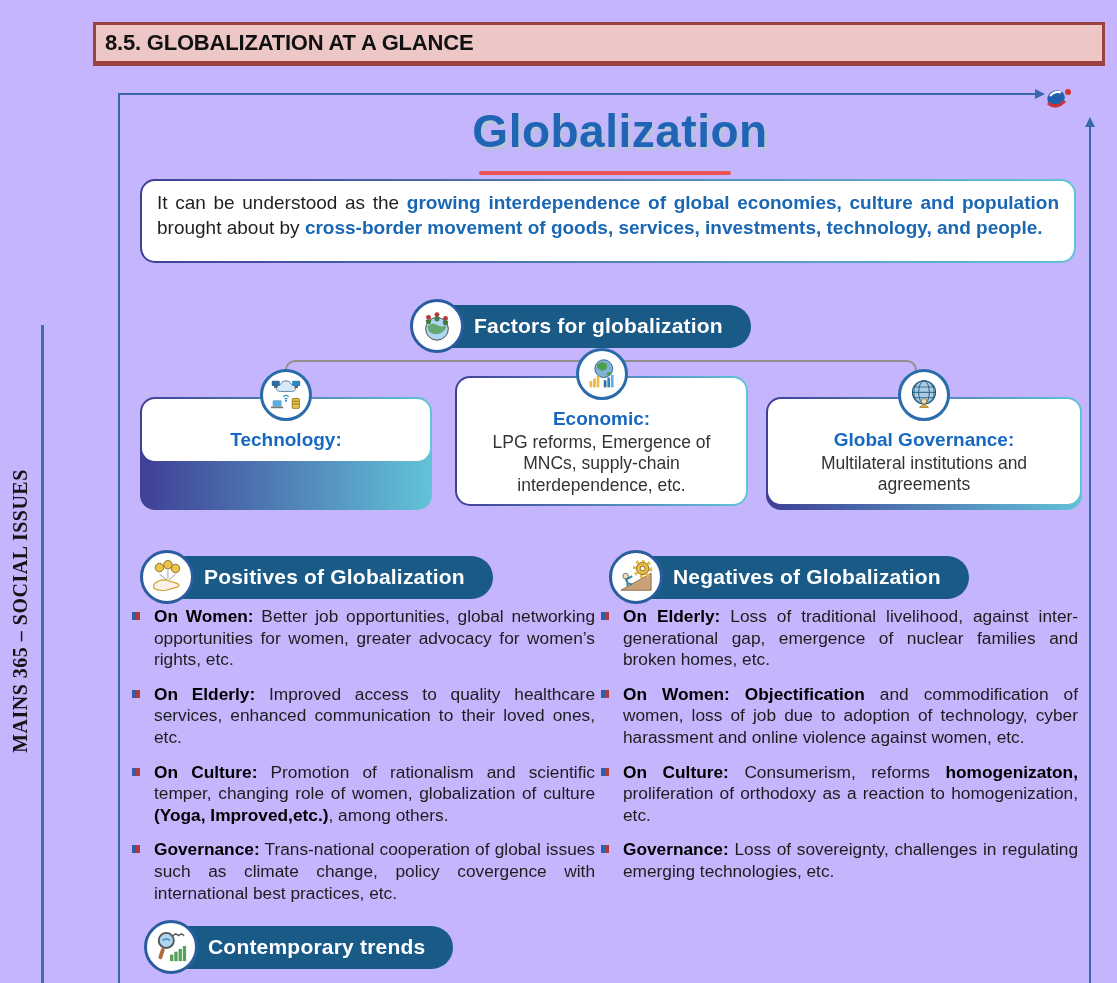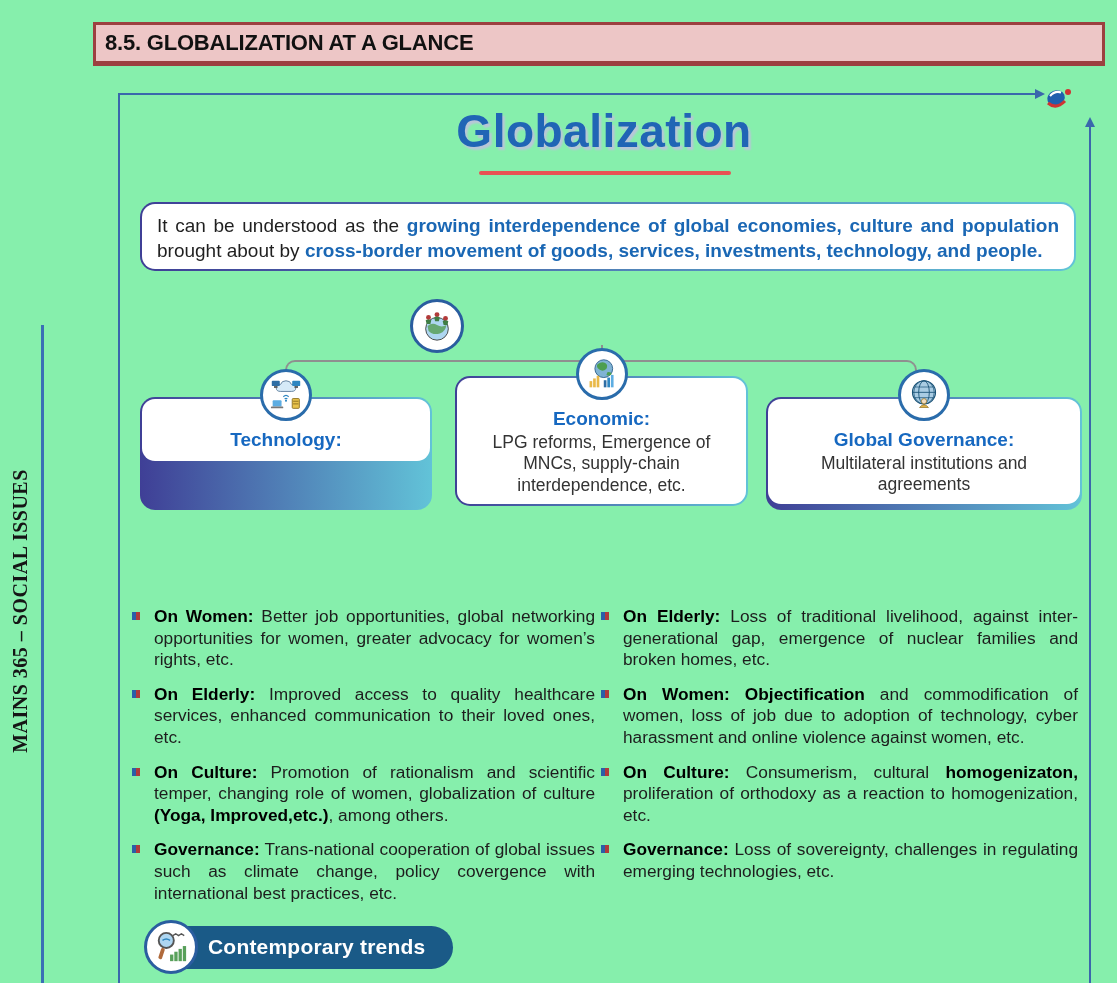--- a/index.html
+++ b/index.html
@@ -1,18 +1,18 @@
 <!DOCTYPE html>
 <html><head>
 <meta charset="utf-8">
 <style>
   * { margin:0; padding:0; box-sizing:border-box; }
   html,body { background:#ffffff; }
   body { font-family:"Liberation Sans", sans-serif; }
-  .page { position:relative; width:1117px; height:983px; background:#86efac; overflow:hidden; }
+  .page { position:relative; width:1117px; height:983px; background:#c4b5fd; overflow:hidden; }
 
   
   .section-header {
     position:absolute; left:93px; top:22px; width:1012px; height:44px;
     background:#edc6c6; border:3px solid #9c4040; border-bottom-width:5px;
     display:flex; align-items:center; padding-left:9px;
   }
   .section-header .hd-text {
     font-size:22px; font-weight:700; color:#111; letter-spacing:-0.2px;
   }
@@ -31,31 +31,31 @@
   .frame-top   { position:absolute; left:118px; top:93px; width:918px; height:2px; background:#3a67ac; }
   .frame-top-arrow { position:absolute; left:1035px; top:89px; width:0; height:0;
     border-top:5px solid transparent; border-bottom:5px solid transparent; border-left:10px solid #3a67ac; }
   .frame-right { position:absolute; left:1089px; top:127px; width:2px; height:856px; background:#3a67ac; }
   .frame-right-arrow { position:absolute; left:1085px; top:117px; width:0; height:0;
     border-left:5px solid transparent; border-right:5px solid transparent; border-bottom:10px solid #3a67ac; }
   .brand-logo { position:absolute; left:1043px; top:85px; }
 
   
   .main-title {
-    position:absolute; left:118px; top:104px; width:972px; text-align:center;
+    position:absolute; left:134px; top:104px; width:972px; text-align:center;
     font-size:46px; font-weight:700; color:#2065b5; letter-spacing:0.5px;
     text-shadow:2.5px 2.5px 2px #b9c6d8;
   }
   .title-underline { position:absolute; left:479px; top:171px; width:252px; height:4px; background:#e85353; border-radius:2px; }
 
   
   .gbox { background:linear-gradient(90deg,#3f3f96,#62c3d8); border-radius:15px; padding:2px; position:absolute; }
   .gbox-inner { background:#fff; border-radius:13px; width:100%; height:100%; }
 
-  .definition { left:140px; top:202px; width:936px; height:69px; }
+  .definition { left:140px; top:179px; width:936px; height:84px; }
   .definition .gbox-inner { padding:9px 15px; font-size:19px; line-height:1.33; color:#1f1f1f; text-align:justify; }
   .definition .seg-bold { font-weight:700; color:#1a67b4; }
 
   
   .banner { position:absolute; display:flex; align-items:center; }
   .icon-ring {
     width:54px; height:54px; border-radius:50%; background:#fff;
     border:3px solid #2a5d9f; box-shadow:inset 0 0 0 3px #fff;
     display:flex; align-items:center; justify-content:center;
     position:relative; z-index:2; flex:0 0 auto;
@@ -139,20 +139,21 @@
         <circle cx="18" cy="21" r="12" fill="#aed6f1" stroke="#444" stroke-width="1"></circle>
         <path d="M8 18 q5 -4 10 -1 q5 3 10 0 q-1 7 -7 9 q-8 2 -12 -3 z" fill="#5aa05c" opacity="0.85"></path>
         <circle cx="9" cy="9" r="2.6" fill="#b23a3a"></circle>
           <path d="M6 12 q3 -2 6 0 l-1 4 h-4 z" fill="#3f7d44"></path>
         <circle cx="18" cy="6" r="2.6" fill="#b23a3a"></circle>
           <path d="M15 9 q3 -2 6 0 l-1 4 h-4 z" fill="#3f7d44"></path>
         <circle cx="27" cy="10" r="2.6" fill="#b23a3a"></circle>
           <path d="M24 13 q3 -2 6 0 l-1 4 h-4 z" fill="#3f7d44"></path>
       </svg>
     </span>
+    <span class="pill">Factors for globalization</span>
   </div>
 
   <div class="conn-stub-top"></div>
   <div class="conn-arc"></div>
   <div class="conn-stub-mid"></div>
 
   <div class="gbox factor-box fb-1">
     <div class="factor-circle">
       <svg width="32" height="32" viewBox="0 0 36 36">
         <path d="M12 14 q-5 0 -5 -4 q0 -4 5 -4 q1 -4 6 -4 q5 0 6 4 q5 0 5 4 q0 4 -5 4 z" fill="#d6eaf8" stroke="#5a7a9a" stroke-width="1"></path>
@@ -205,33 +206,58 @@
         <circle cx="18" cy="25" r="3" fill="#f2dcc0" stroke="#8a6d1f" stroke-width="0.8"></circle>
         <path d="M13 32 q5 -6 10 0 z" fill="#e9b949" stroke="#8a6d1f" stroke-width="0.8"></path>
       </svg>
     </div>
     <div class="gbox-inner">
       <div class="factor-heading">Global Governance:</div>
       <div class="factor-body">Multilateral institutions and agreements</div>
     </div>
   </div>
 
-
+  <div class="banner banner-positives">
+    <span class="icon-ring">
+      <svg width="34" height="34" viewBox="0 0 36 36">
+        <circle cx="10" cy="8" r="4.5" fill="#e9c34c" stroke="#8a6d1f" stroke-width="1"></circle>
+        <circle cx="19" cy="5" r="4.5" fill="#e9c34c" stroke="#8a6d1f" stroke-width="1"></circle>
+        <circle cx="27" cy="9" r="4.5" fill="#e9c34c" stroke="#8a6d1f" stroke-width="1"></circle>
+        <path d="M10 15 l8 6 M19 11 l0 9 M27 15 l-7 6" stroke="#999" stroke-width="1"></path>
+        <path d="M4 26 q7 -7 16 -4 l9 3 q4 2 -1 4 l-11 3 q-8 1 -13 -2 z" fill="#fdf2e9" stroke="#c9a227" stroke-width="1.2"></path>
+      </svg>
+    </span>
+    <span class="pill">Positives of Globalization</span>
+  </div>
+
+  <div class="banner banner-negatives">
+    <span class="icon-ring">
+      <svg width="34" height="34" viewBox="0 0 36 36">
+        <path d="M2 32 L34 32 L34 14 Z" fill="#c8a178" stroke="#8a6d4f" stroke-width="1"></path>
+        <circle cx="25" cy="9" r="8.5" fill="none" stroke="#e9b949" stroke-width="3.5" stroke-dasharray="3 3.5"></circle>
+        <circle cx="25" cy="9" r="6.5" fill="#e9b949" stroke="#8a6d1f" stroke-width="1"></circle>
+        <circle cx="25" cy="9" r="2.5" fill="#fff" stroke="#8a6d1f" stroke-width="1"></circle>
+        <circle cx="7" cy="17" r="3" fill="#f2dcc0" stroke="#555" stroke-width="0.8"></circle>
+        <path d="M7 20 q3 4 2 8 M7 21 l7 -4 M8 24 l6 2" stroke="#2e86a1" stroke-width="2" fill="none"></path>
+      </svg>
+    </span>
+    <span class="pill">Negatives of Globalization</span>
+  </div>
 
   <ul class="blist blist-pos">
     <li><span class="marker"></span><span><span class="seg-bold">On Women:</span><span> Better job opportunities, global networking opportunities for women, greater advocacy for women’s rights, etc.</span></span></li>
     <li><span class="marker"></span><span><span class="seg-bold">On Elderly:</span><span> Improved access to quality healthcare services, enhanced communication to their loved ones, etc.</span></span></li>
     <li><span class="marker"></span><span><span class="seg-bold">On Culture:</span><span> Promotion of rationalism and scientific temper, changing role of women, globalization of culture </span><span class="seg-bold">(Yoga, Improved,etc.)</span><span>, among others.</span></span></li>
     <li><span class="marker"></span><span><span class="seg-bold">Governance:</span><span> Trans-national cooperation of global issues such as climate change, policy covergence with international best practices, etc.</span></span></li>
   </ul>
 
   <ul class="blist blist-neg">
     <li><span class="marker"></span><span><span class="seg-bold">On Elderly:</span><span> Loss of traditional livelihood, against inter-generational gap, emergence of nuclear families and broken homes, etc.</span></span></li>
     <li><span class="marker"></span><span><span class="seg-bold">On Women:</span><span> </span><span class="seg-bold">Objectification</span><span> and commodification of women, loss of job due to adoption of technology, cyber harassment and online violence against women, etc.</span></span></li>
-    <li><span class="marker"></span><span><span class="seg-bold">On Culture:</span><span> Consumerism, cultural </span><span class="seg-bold">homogenizaton,</span><span> proliferation of orthodoxy as a reaction to homogenization, etc.</span></span></li>
+    <li><span class="marker"></span><span><span class="seg-bold">On Culture:</span><span> Consumerism, reforms </span><span class="seg-bold">homogenizaton,</span><span> proliferation of orthodoxy as a reaction to homogenization, etc.</span></span></li>
     <li><span class="marker"></span><span><span class="seg-bold">Governance:</span><span> Loss of sovereignty, challenges in regulating emerging technologies, etc.</span></span></li>
   </ul>
 
   <div class="banner banner-contemporary">
     <span class="icon-ring">
       <svg width="34" height="34" viewBox="0 0 36 36">
         <circle cx="13" cy="11" r="8" fill="#aed6f1" stroke="#555" stroke-width="2"></circle>
         <path d="M9 11 q4 -3 8 0" stroke="#2e86c1" stroke-width="1.5" fill="none"></path>
         <rect x="6" y="19" width="4" height="12" rx="1.5" fill="#b06a3b" transform="rotate(18 8 25)"></rect>
         <path d="M20 6 l3 -2 l3 2 l3 -2 l3 2" stroke="#555" stroke-width="1.5" fill="none"></path>

